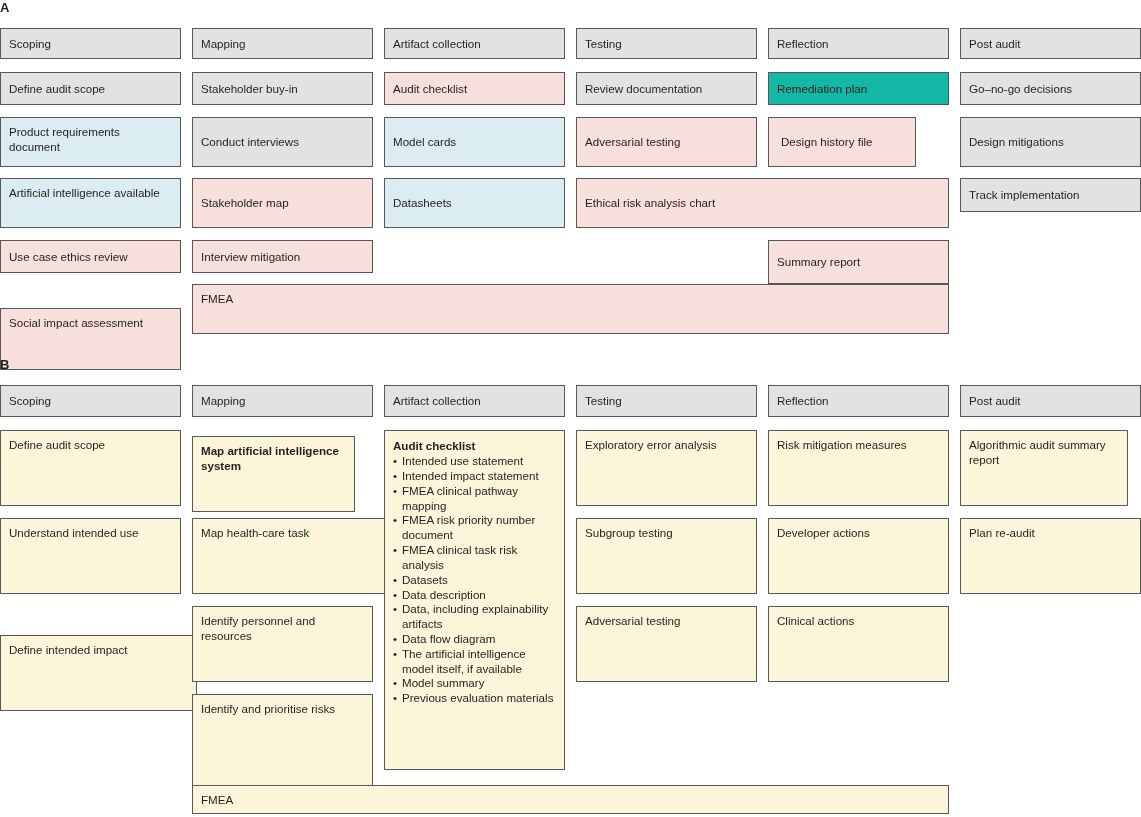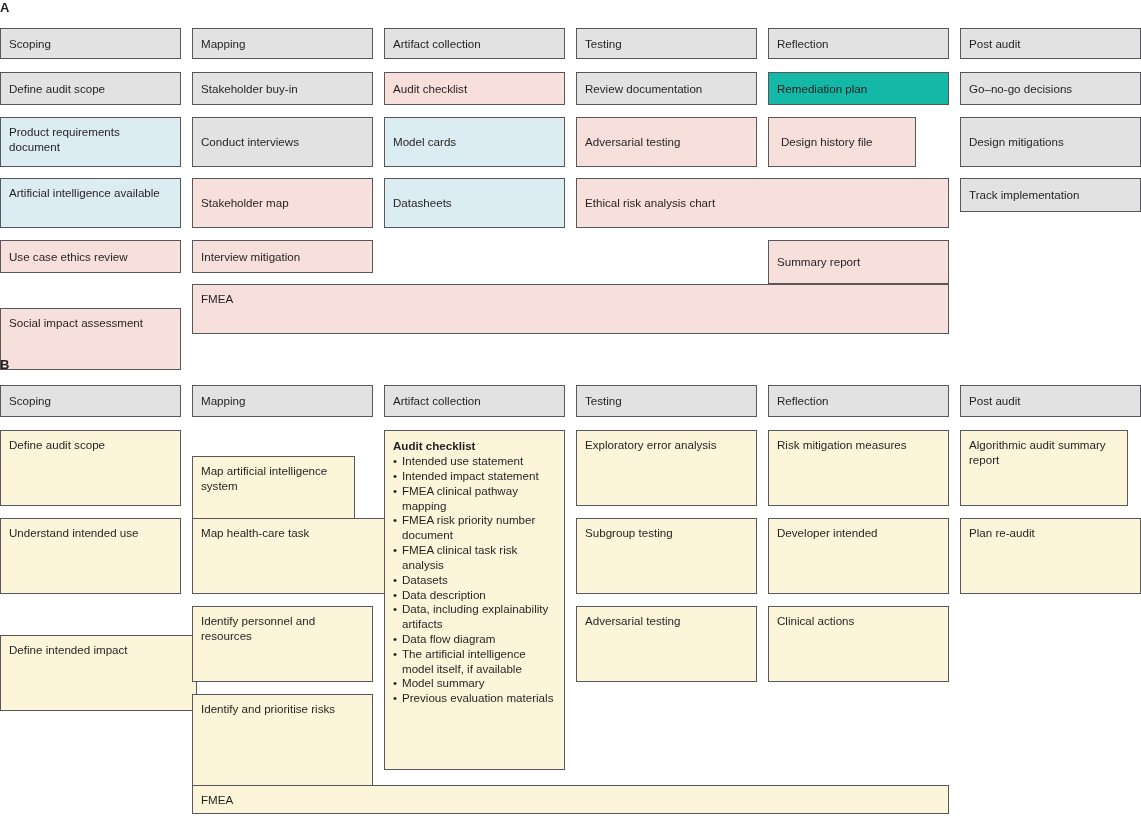--- a/index.html
+++ b/index.html
@@ -130,21 +130,21 @@
   <div class="box header" style="left:192px; top:385px; width:181px; height:32px;">Mapping</div>
   <div class="box header" style="left:384px; top:385px; width:181px; height:32px;">Artifact collection</div>
   <div class="box header" style="left:576px; top:385px; width:181px; height:32px;">Testing</div>
   <div class="box header" style="left:768px; top:385px; width:181px; height:32px;">Reflection</div>
   <div class="box header" style="left:960px; top:385px; width:181px; height:32px;">Post audit</div>
 
   <div class="box yellow" style="left:0px; top:430px; width:181px; height:76px;">Define audit scope</div>
   <div class="box yellow" style="left:0px; top:518px; width:181px; height:76px;">Understand intended use</div>
   <div class="box yellow" style="left:0px; top:635px; width:197px; height:76px;">Define intended impact</div>
 
-  <div class="box yellow" style="left:192px; top:456px; width:163px; height:76px;">Map artificial intelligence system</div>
+  <div class="box yellow" style="left:192px; top:436px; width:163px; height:76px;font-weight:bold;">Map artificial intelligence system</div>
   <div class="box yellow" style="left:192px; top:518px; width:211px; height:76px;">Map health-care task</div>
   <div class="box yellow" style="left:192px; top:606px; width:181px; height:76px;">Identify personnel and resources</div>
   <div class="box yellow" style="left:192px; top:694px; width:181px; height:96px;">Identify and prioritise risks</div>
   <div class="box yellow" style="left:192px; top:785px; width:757px; height:29px;">FMEA</div>
 
   <div class="box yellow" style="left:384px; top:430px; width:181px; height:340px; padding:7px 7px 5px 8px;">
     <span class="checklist-title">Audit checklist</span>
     <ul class="checklist">
       <li>Intended use statement</li>
       <li>Intended impact statement</li>
@@ -159,18 +159,18 @@
       <li>Model summary</li>
       <li>Previous evaluation materials</li>
     </ul>
   </div>
 
   <div class="box yellow" style="left:576px; top:430px; width:181px; height:76px;">Exploratory error analysis</div>
   <div class="box yellow" style="left:576px; top:518px; width:181px; height:76px;">Subgroup testing</div>
   <div class="box yellow" style="left:576px; top:606px; width:181px; height:76px;">Adversarial testing</div>
 
   <div class="box yellow" style="left:768px; top:430px; width:181px; height:76px;">Risk mitigation measures</div>
-  <div class="box yellow" style="left:768px; top:518px; width:181px; height:76px;">Developer intended</div>
+  <div class="box yellow" style="left:768px; top:518px; width:181px; height:76px;">Developer actions</div>
   <div class="box yellow" style="left:768px; top:606px; width:181px; height:76px;">Clinical actions</div>
 
   <div class="box yellow" style="left:960px; top:430px; width:168px; height:76px;">Algorithmic audit summary report</div>
   <div class="box yellow" style="left:960px; top:518px; width:181px; height:76px;">Plan re-audit</div>
 </div>
 
 </body></html>

